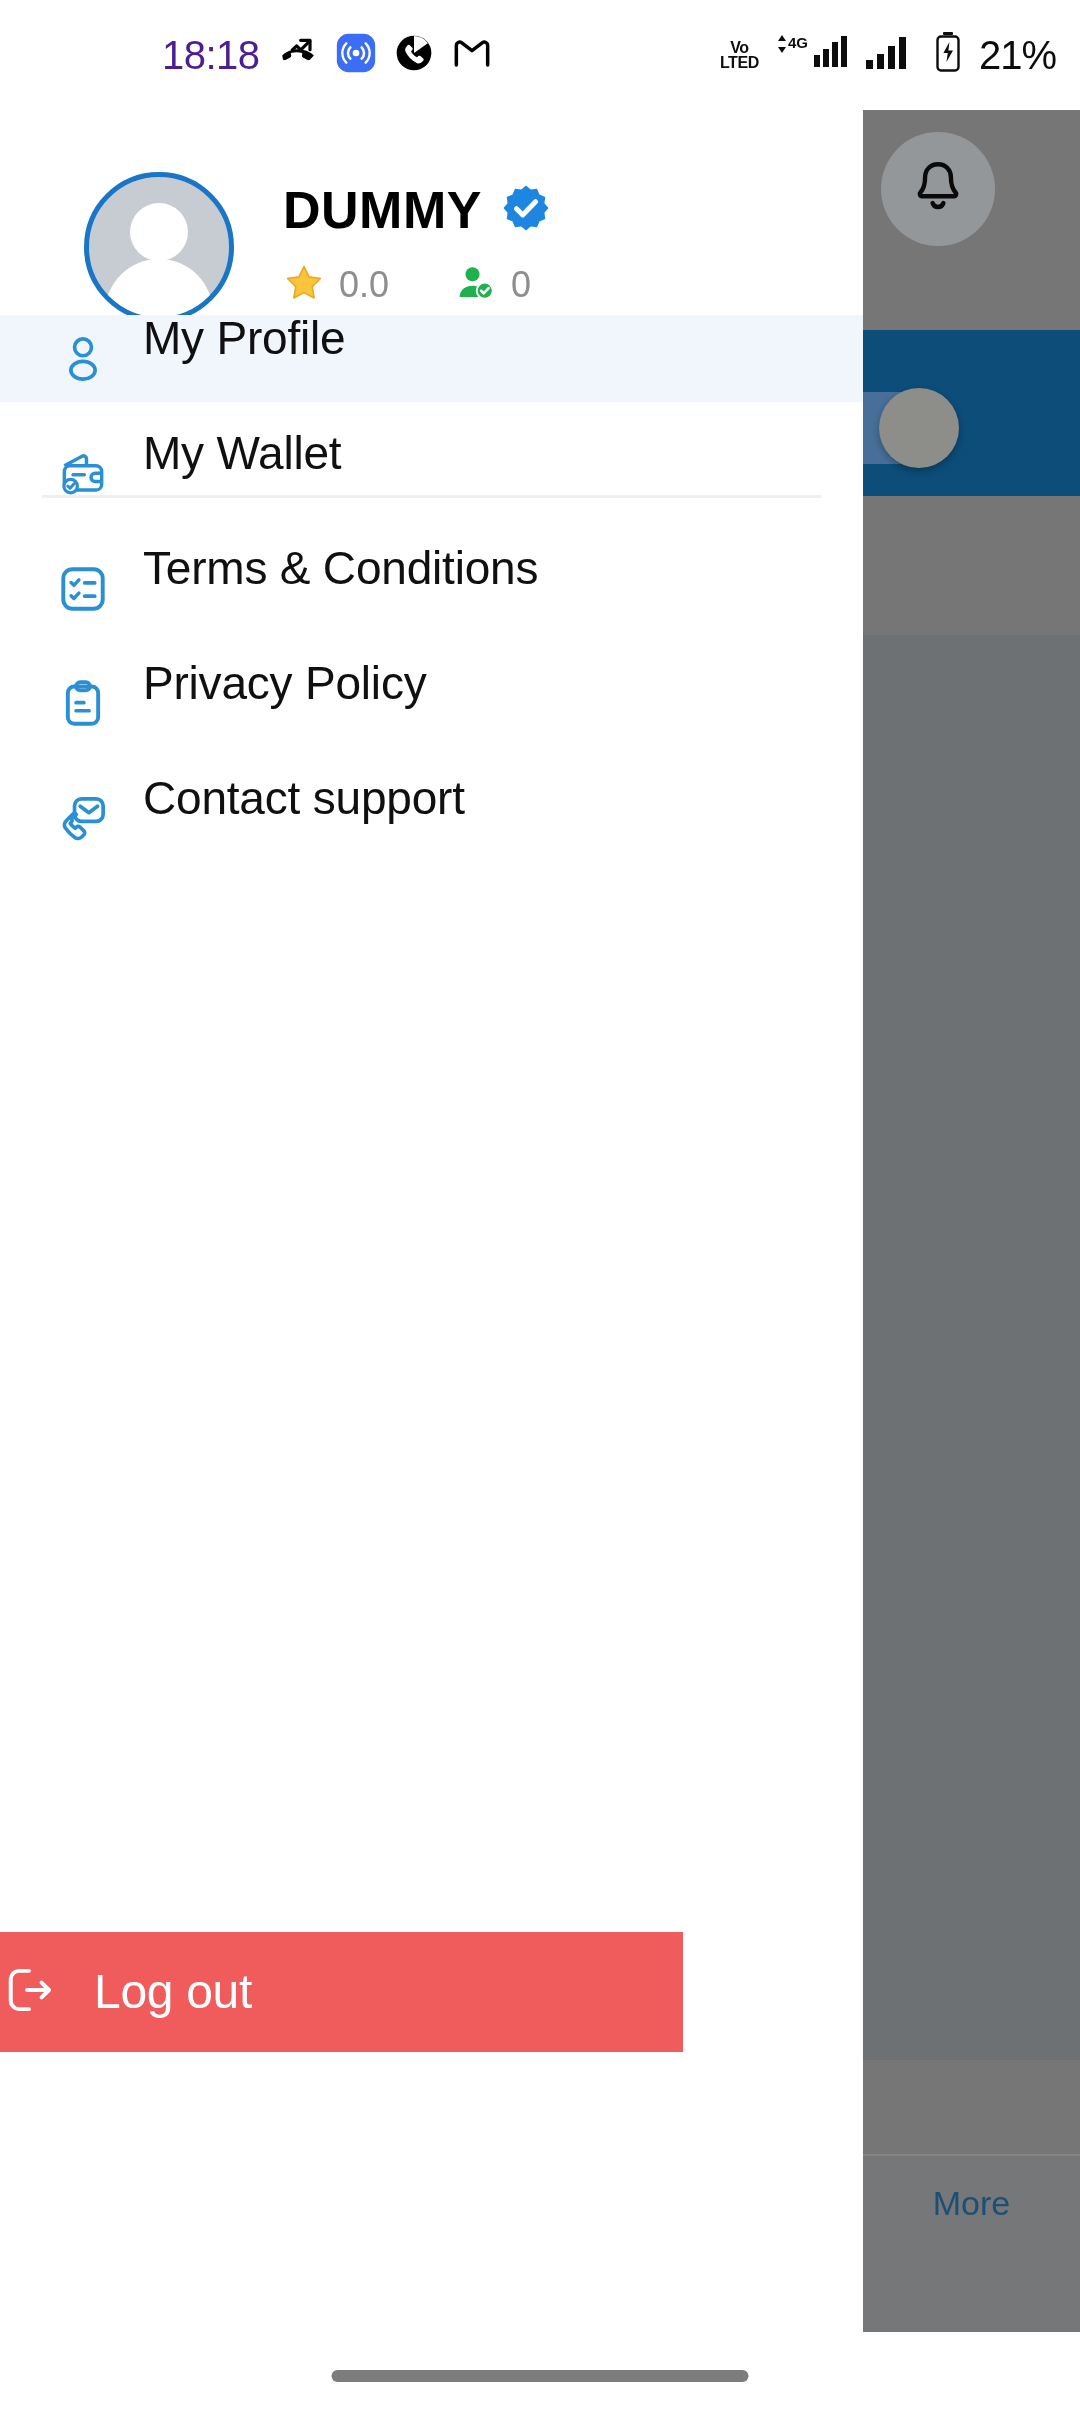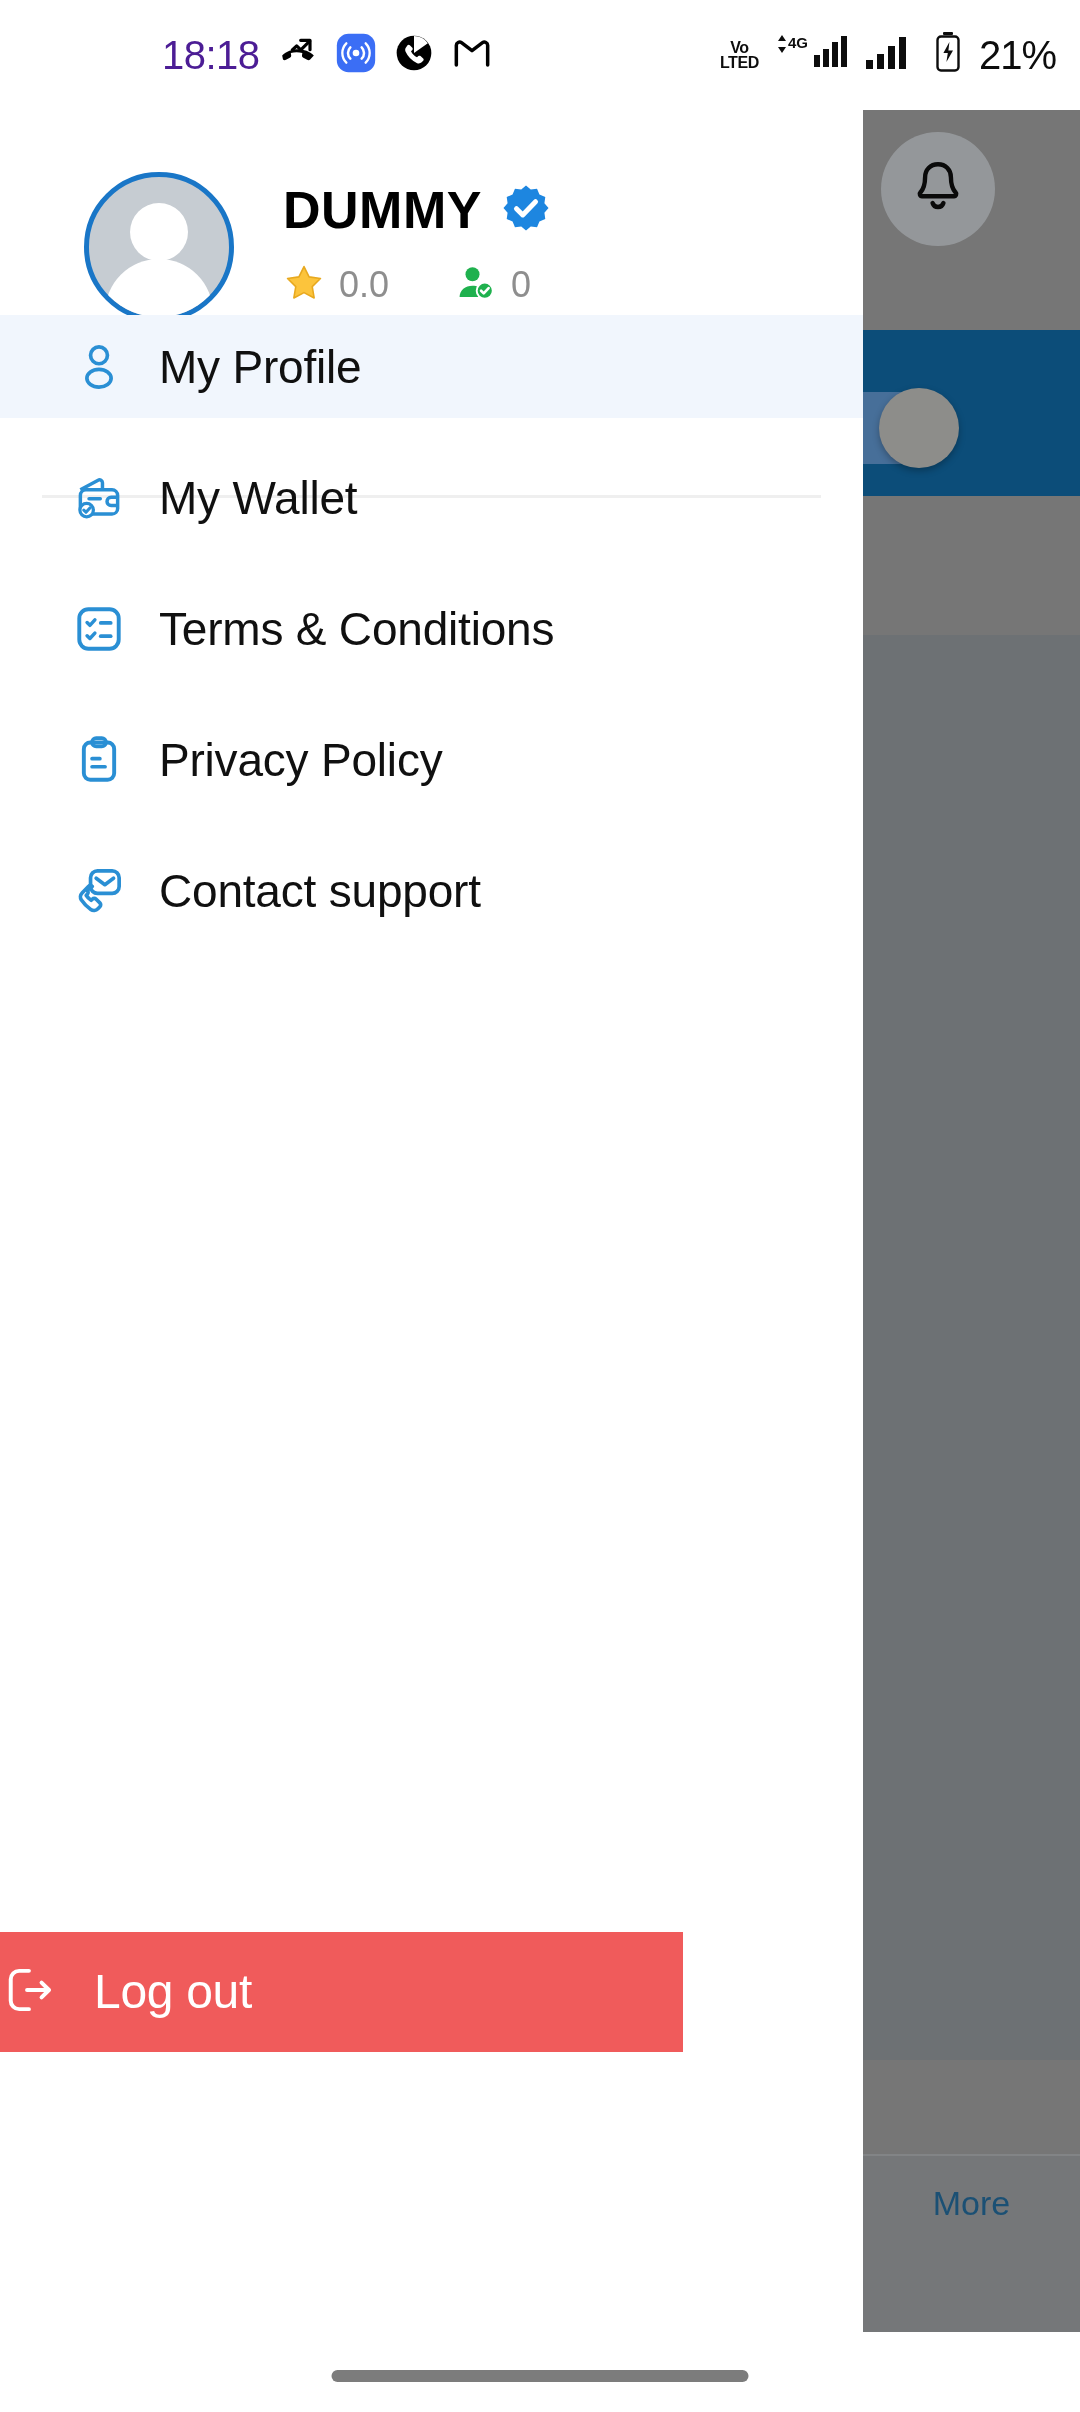--- a/index.html
+++ b/index.html
@@ -92,23 +92,23 @@
     position:absolute; top:385px; left:42px;
     width:779px; height:3px; background:#efefef;
   }
 
   
   #menu {
     position:absolute; top:178px; left:0; width:863px;
   }
   .menu-item {
     position:relative;
-    height:103px;
-    display:flex; align-items:center;
-    padding-left:73px;
+    height:87px;
+    display:flex; 
+    padding-left:57px;
     background:transparent;
   }
   .menu-item.active { background:#f1f6fd; }
   .mi-icon {
     width:58px; flex:0 0 58px;
     display:flex; align-items:center; justify-content:flex-start;
   }
   .mi-label {
     font-size:46px; color:#101010; letter-spacing:-0.2px;
     line-height:1; margin-left:28px;

